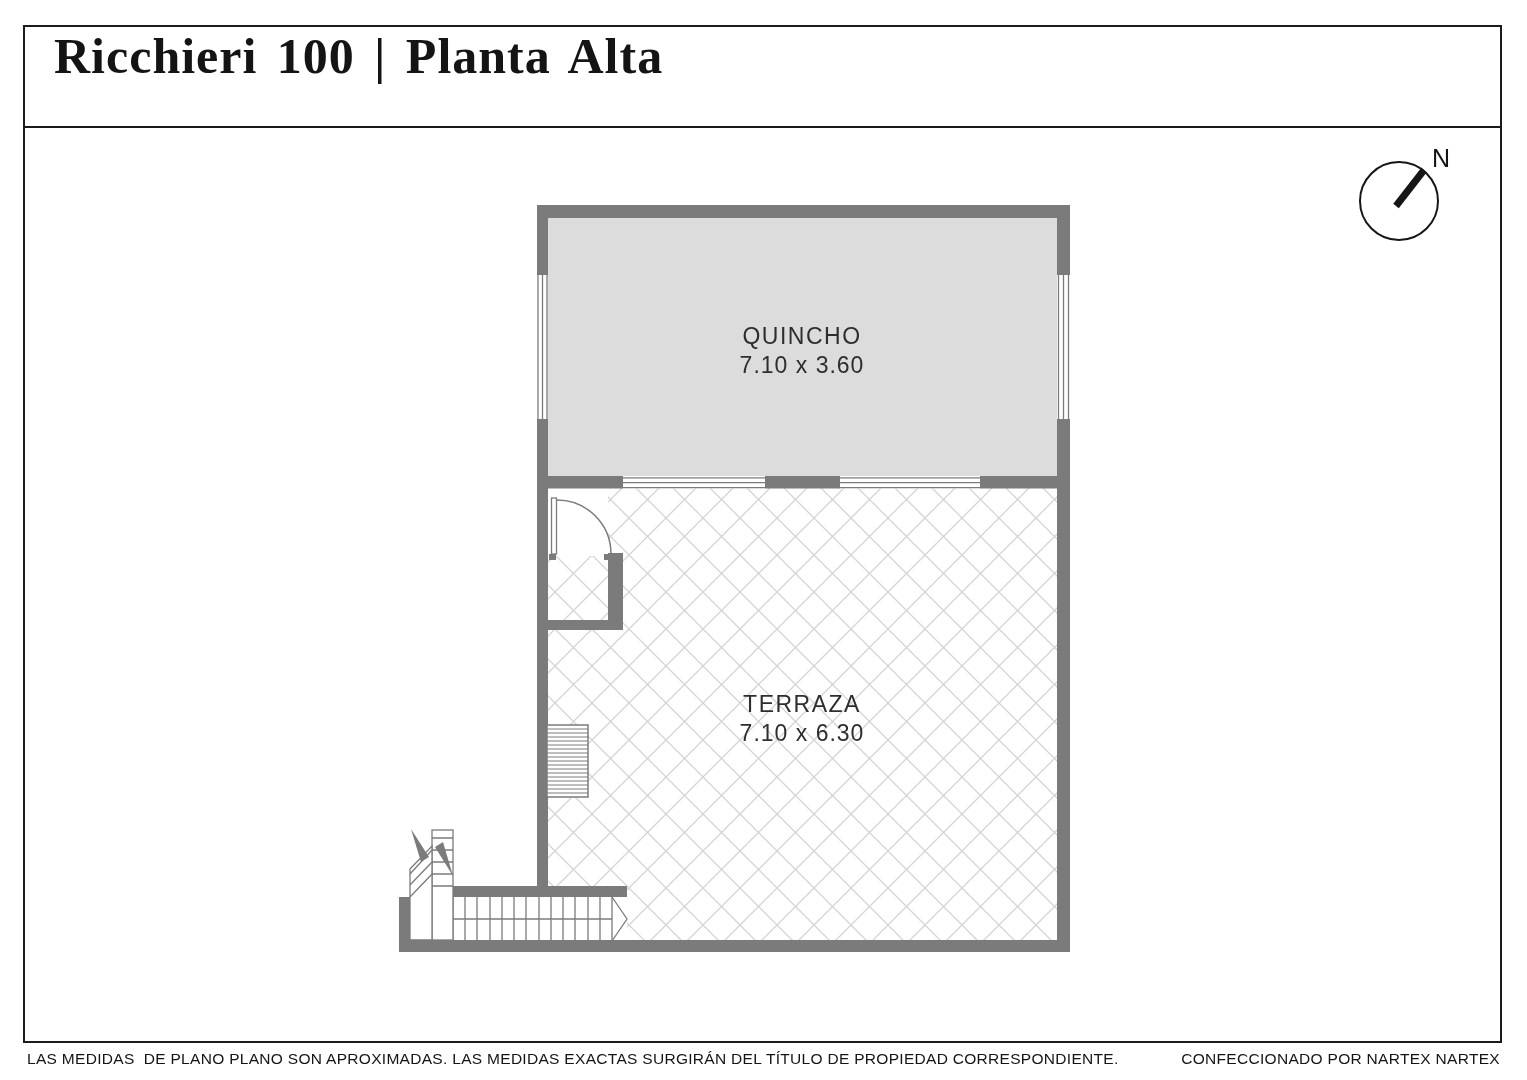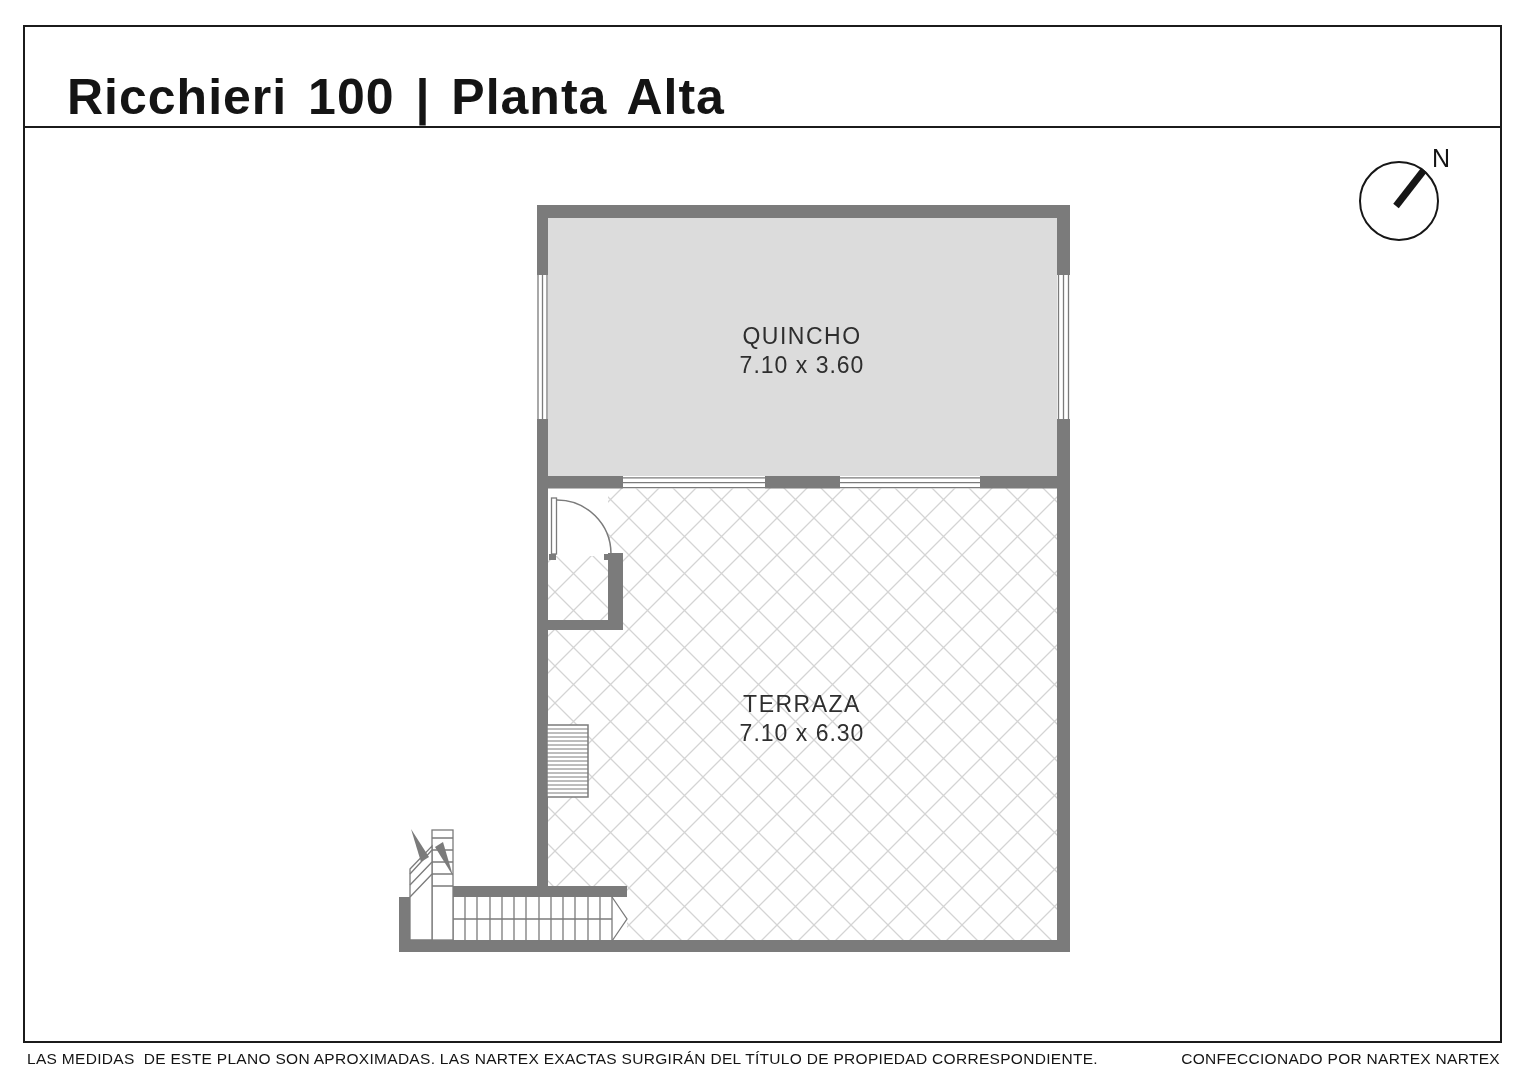--- a/index.html
+++ b/index.html
@@ -1,21 +1,21 @@
 <!DOCTYPE html>
 <html><head>
 <meta charset="utf-8">
 <style>
   html,body{margin:0;padding:0;background:#ffffff;}
   #page{position:relative;width:1527px;height:1080px;background:#ffffff;overflow:hidden;
         font-family:"Liberation Sans",sans-serif;color:#1a1a1a;}
   .frame{position:absolute;left:23px;top:25px;width:1479px;height:1018px;
          border:2px solid #1b1b1b;box-sizing:border-box;}
   .title-band{height:101px;border-bottom:2px solid #1b1b1b;box-sizing:border-box;
-              display:flex;align-items:flex-end;padding-left:42px;}
+              display:flex;align-items:flex-start;padding-left:29px;font-family:Liberation Serif, serif;}
   .title-text{font-size:50px;font-weight:600;letter-spacing:1px;word-spacing:6px;color:#141414;}
   .plan-svg{position:absolute;left:0;top:0;width:1527px;height:1080px;pointer-events:none;}
   .footer{position:absolute;top:1050px;left:27px;width:1473px;display:flex;
           justify-content:space-between;align-items:flex-start;}
   .footer-text{font-size:15.5px;font-weight:500;letter-spacing:0.3px;color:#141414;white-space:pre;}
   .room-name{font:500 23px "Liberation Sans",sans-serif;letter-spacing:1.5px;fill:#2e2e2e;}
   .room-dim{font:400 23px "Liberation Sans",sans-serif;letter-spacing:1px;fill:#2e2e2e;}
   .north-label{font:500 25px "Liberation Sans",sans-serif;fill:#141414;}
 </style>
 </head>
@@ -122,17 +122,17 @@
 
     <g>
       <text x="802" y="344" text-anchor="middle" class="room-name">QUINCHO</text>
       <text x="802" y="373" text-anchor="middle" class="room-dim">7.10 x 3.60</text>
       <text x="802" y="712" text-anchor="middle" class="room-name">TERRAZA</text>
       <text x="802" y="741" text-anchor="middle" class="room-dim">7.10 x 6.30</text>
     </g>
   </svg>
 
   <div class="footer">
-    <span class="footer-text">LAS MEDIDAS  DE ESTE PLANO SON APROXIMADAS. LAS NARTEX EXACTAS SURGIRÁN DEL TÍTULO DE PROPIEDAD CORRESPONDIENTE.</span>
+    <span class="footer-text">LAS MEDIDAS  DE PLANO PLANO SON APROXIMADAS. LAS MEDIDAS EXACTAS SURGIRÁN DEL TÍTULO DE PROPIEDAD CORRESPONDIENTE.</span>
     <span class="footer-text">CONFECCIONADO POR NARTEX NARTEX</span>
   </div>
 
 </div>
 
 </body></html>

